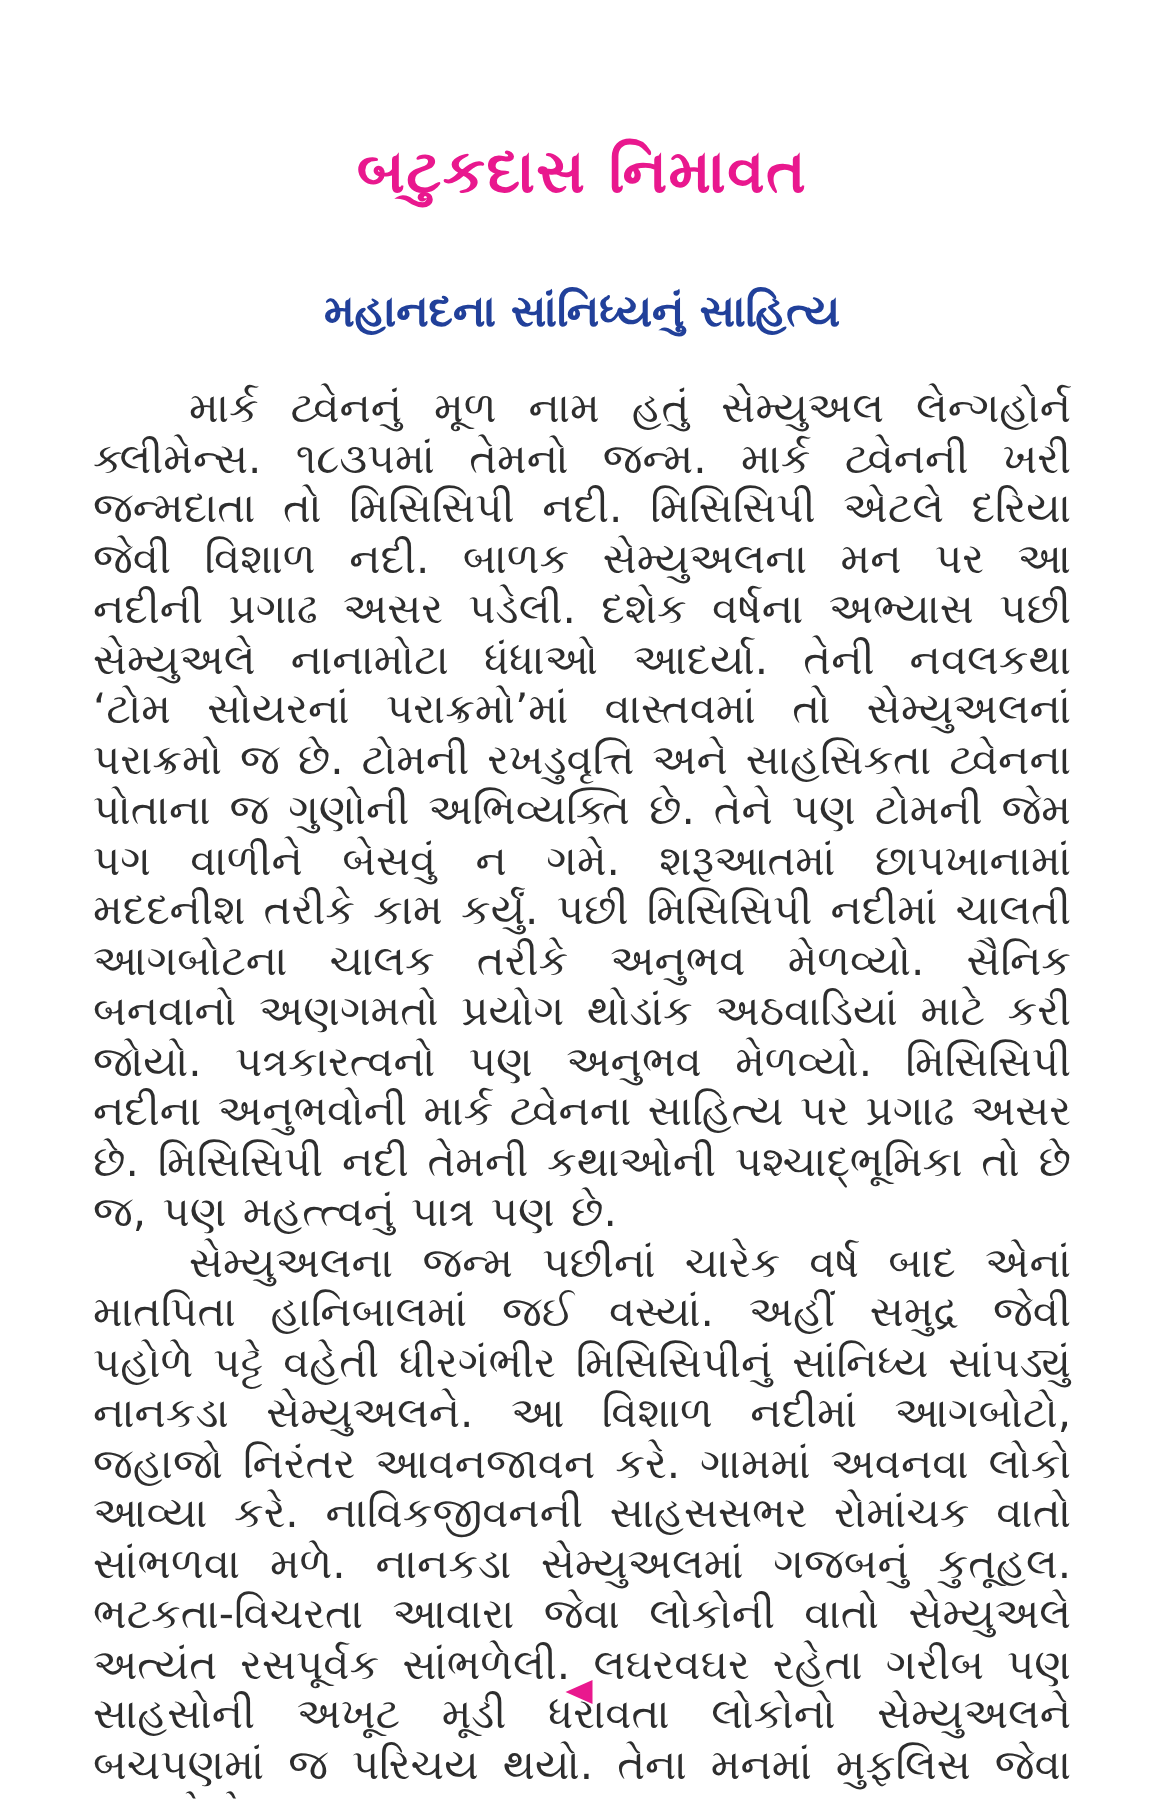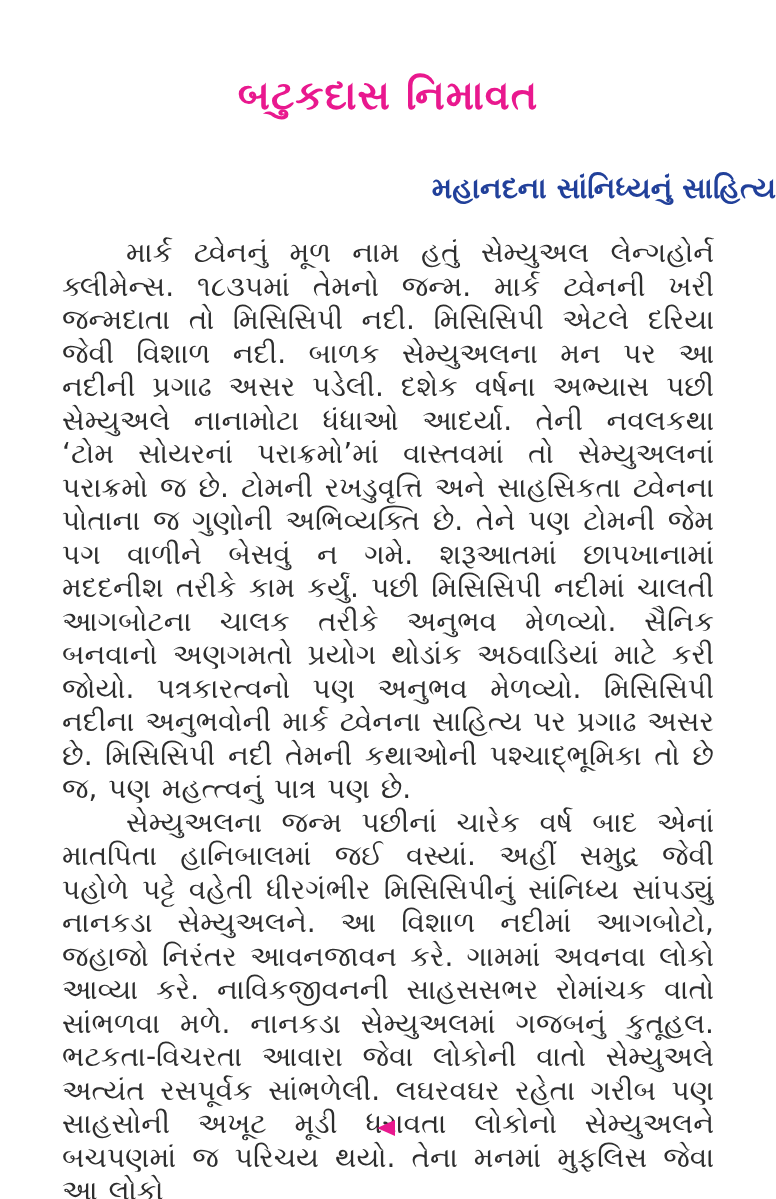--- a/index.html
+++ b/index.html
@@ -14,30 +14,30 @@
     font-family:"DejaVu Sans", sans-serif;
     width:776px;height:1199px;
     overflow:hidden;
   }
   .page{
     position:relative;
     width:776px;height:1199px;
     background:#ffffff;
   }
   .author-title{
-    padding-top:72px;
+    padding-top:92px;
     text-align:center;
     font-size:40px;
     font-weight:bold;
     letter-spacing:1px;
     color:var(--title_pink);
   }
   .article-title{
     margin-top:52px;
-    text-align:right;
+    text-align:center;
     font-size:29px;
     font-weight:bold;
     color:var(--subtitle_blue);
   }
   .body-text{
     width:652px;
     margin:30px auto 0 auto;
     color:var(--body_text);
     font-size:28px;
     line-height:33.5px;

